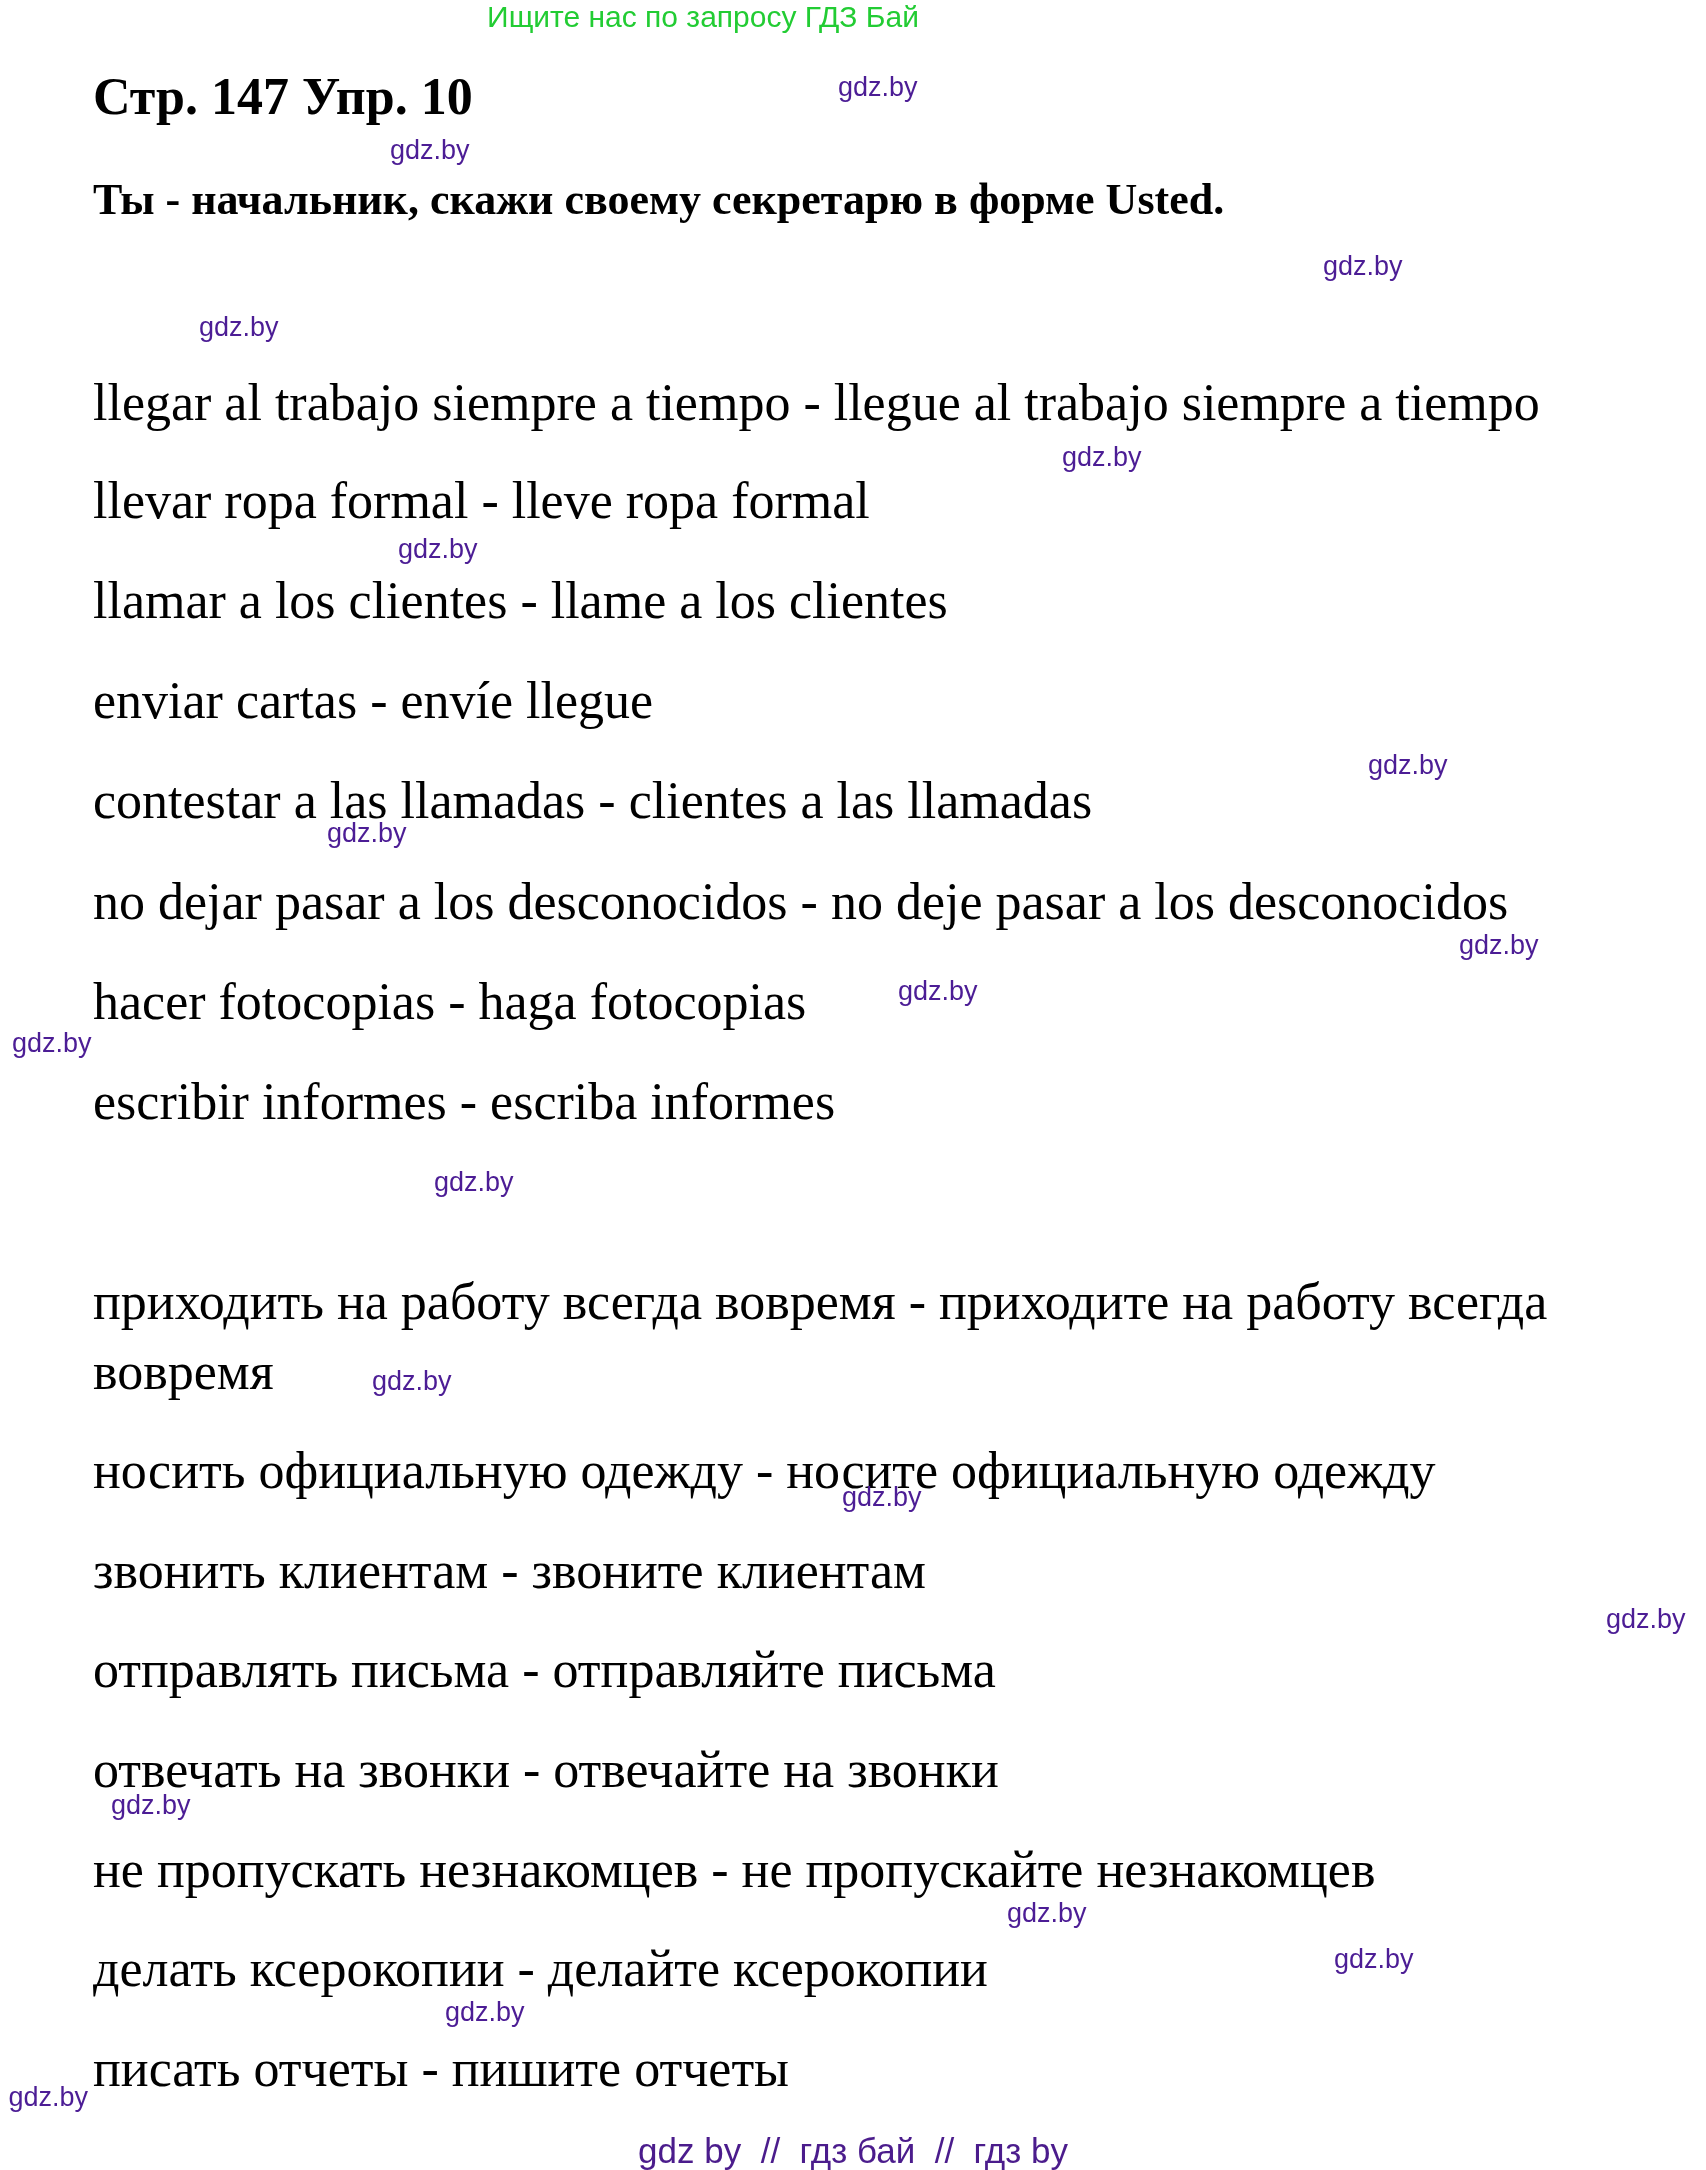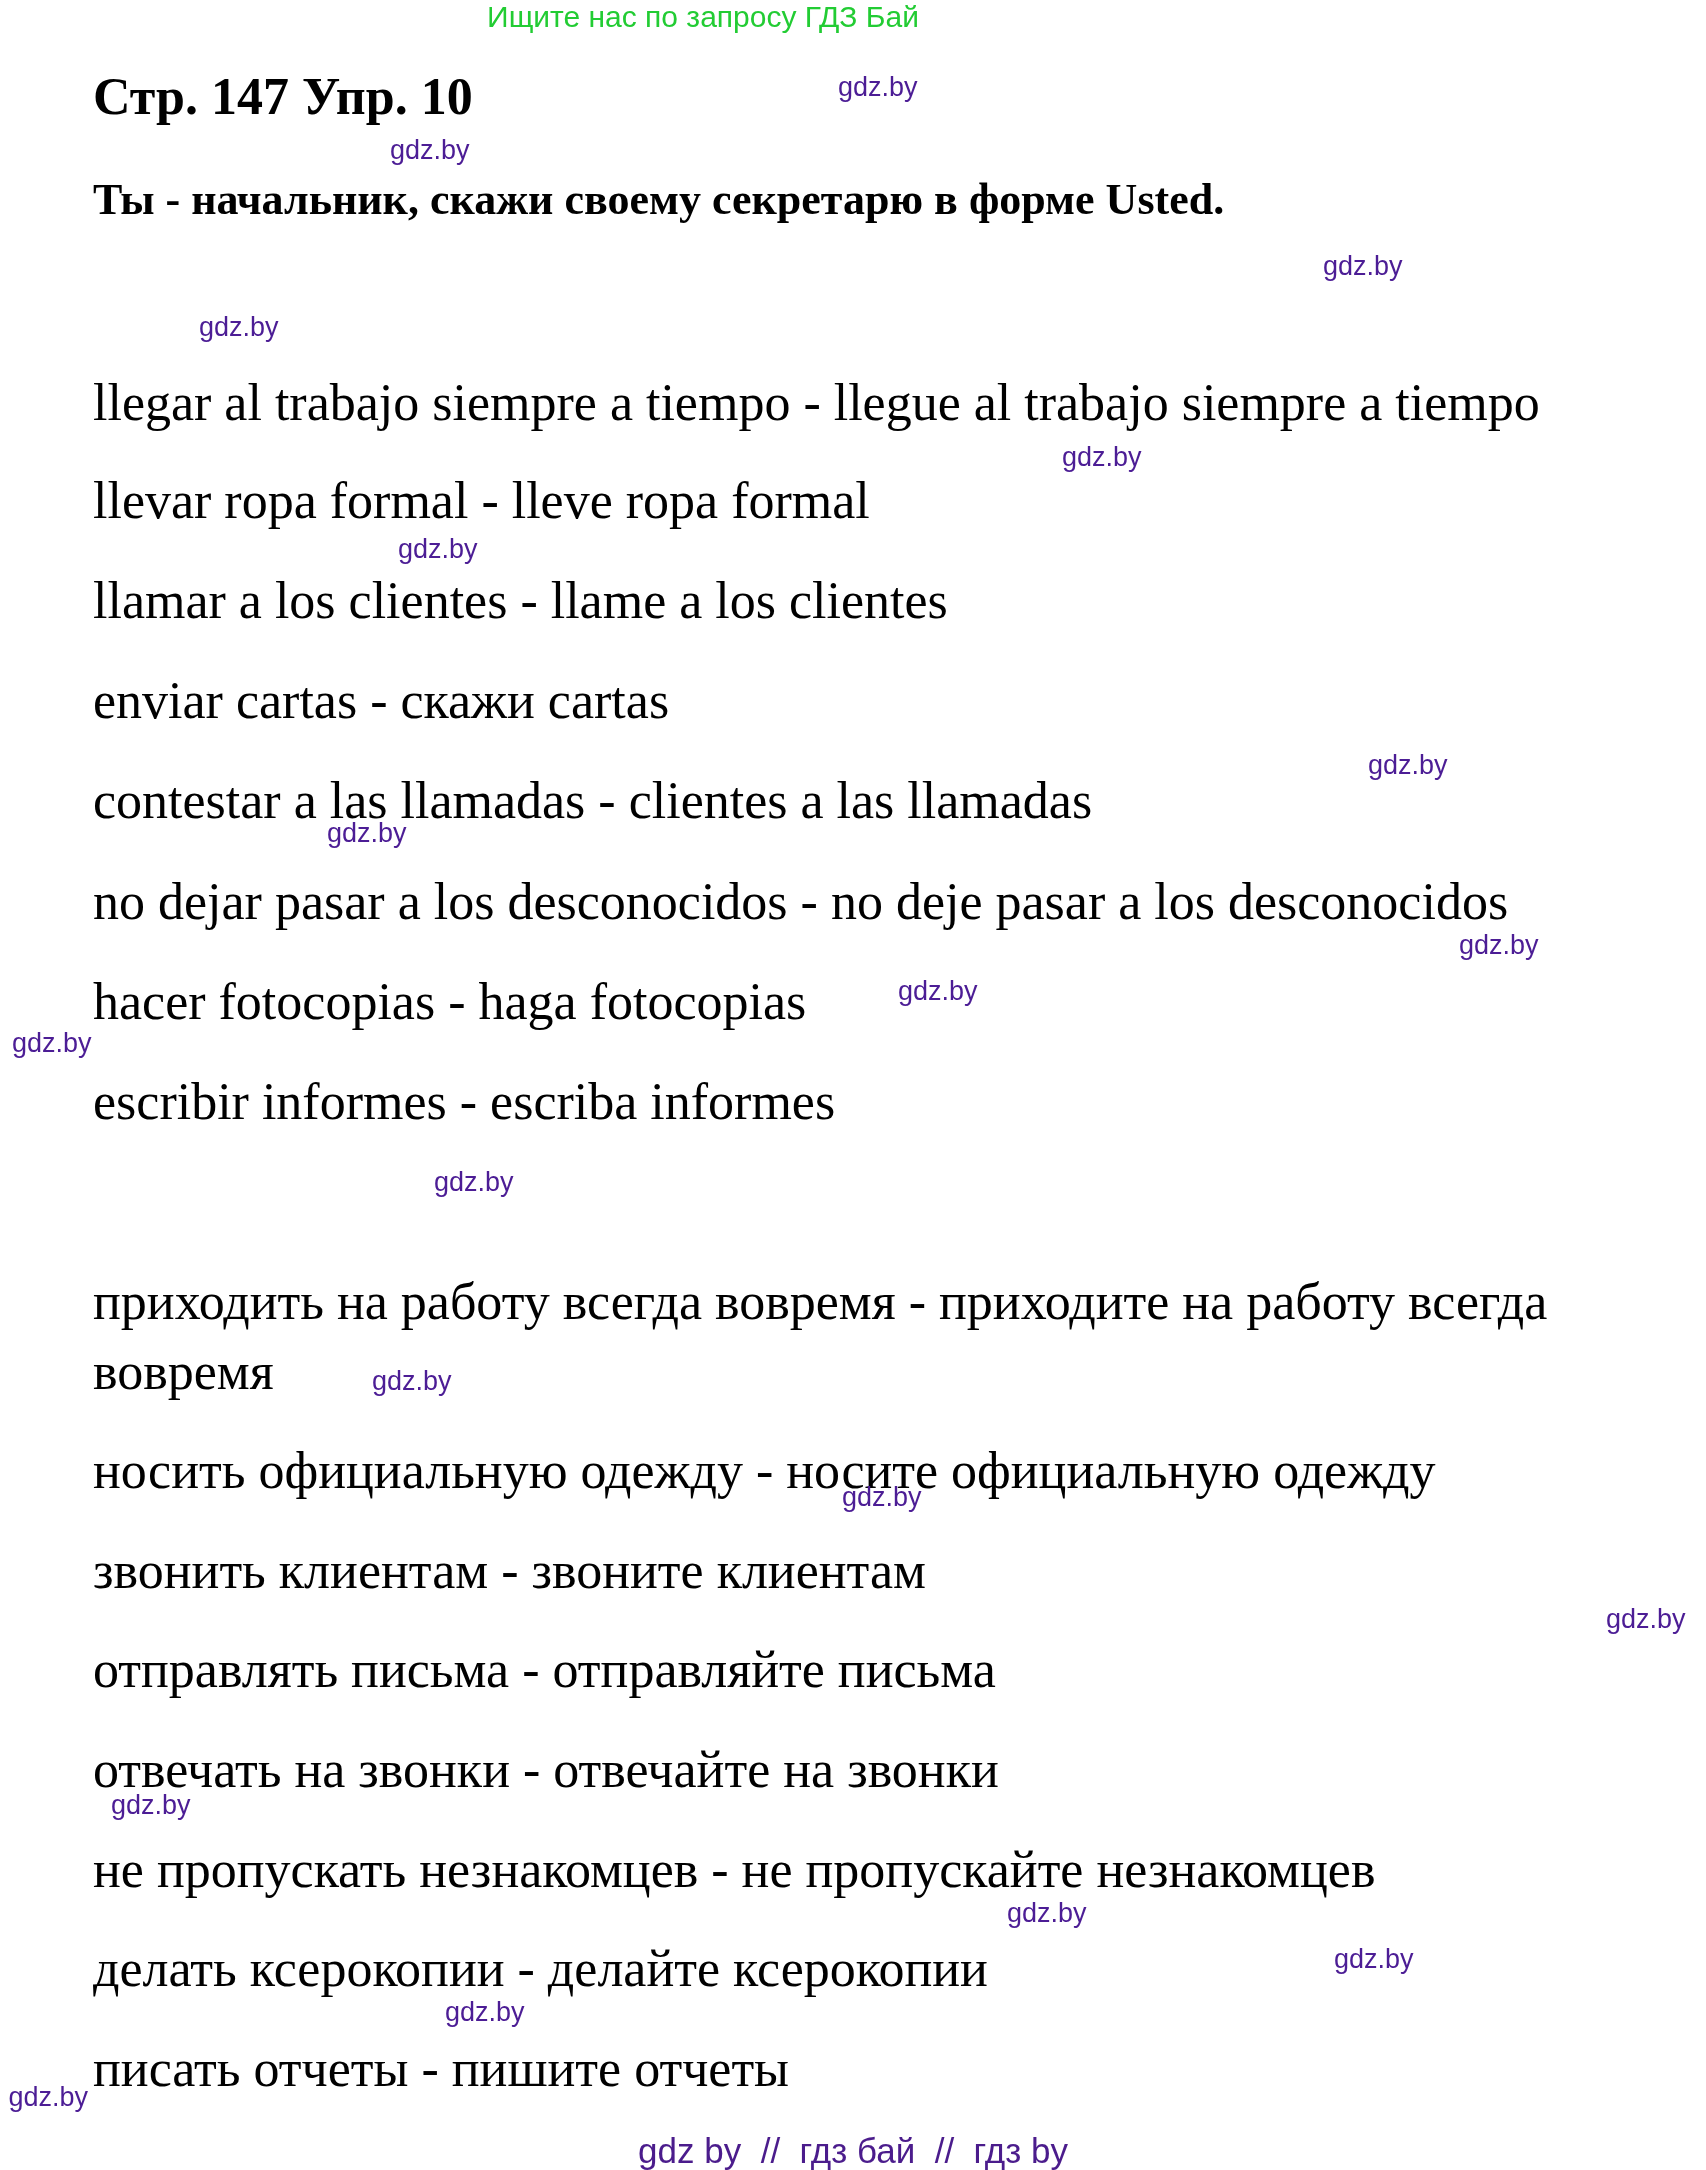--- a/index.html
+++ b/index.html
@@ -18,21 +18,21 @@
 <div class="abs top-banner">
   <span style="color:#22cc33">Ищите нас по запросу ГДЗ Бай</span>
 </div>
 
 <div class="abs title">Стр. 147 Упр. 10</div>
 <div class="abs subtitle">Ты - начальник, скажи своему секретарю в форме Usted.</div>
 
 <div class="abs line" style="top:374px">llegar al trabajo siempre a tiempo - llegue al trabajo siempre a tiempo</div>
 <div class="abs line" style="top:472px">llevar ropa formal - lleve ropa formal</div>
 <div class="abs line" style="top:572px">llamar a los clientes - llame a los clientes</div>
-<div class="abs line" style="top:672px">enviar cartas - скажи cartas</div>
+<div class="abs line" style="top:672px">enviar cartas - envíe llegue</div>
 <div class="abs line" style="top:772px">contestar a las llamadas - clientes a las llamadas</div>
 <div class="abs line" style="top:873px">no dejar pasar a los desconocidos - no deje pasar a los desconocidos</div>
 <div class="abs line" style="top:973px">hacer fotocopias - haga fotocopias</div>
 <div class="abs line" style="top:1073px">escribir informes - escriba informes</div>
 
 <div class="abs line" style="top:1273px">приходить на работу всегда вовремя - приходите на работу всегда</div>
 <div class="abs line" style="top:1343px">вовремя</div>
 <div class="abs line" style="top:1442px">носить официальную одежду - носите официальную одежду</div>
 <div class="abs line" style="top:1542px">звонить клиентам - звоните клиентам</div>
 <div class="abs line" style="top:1641px">отправлять письма - отправляйте письма</div>

